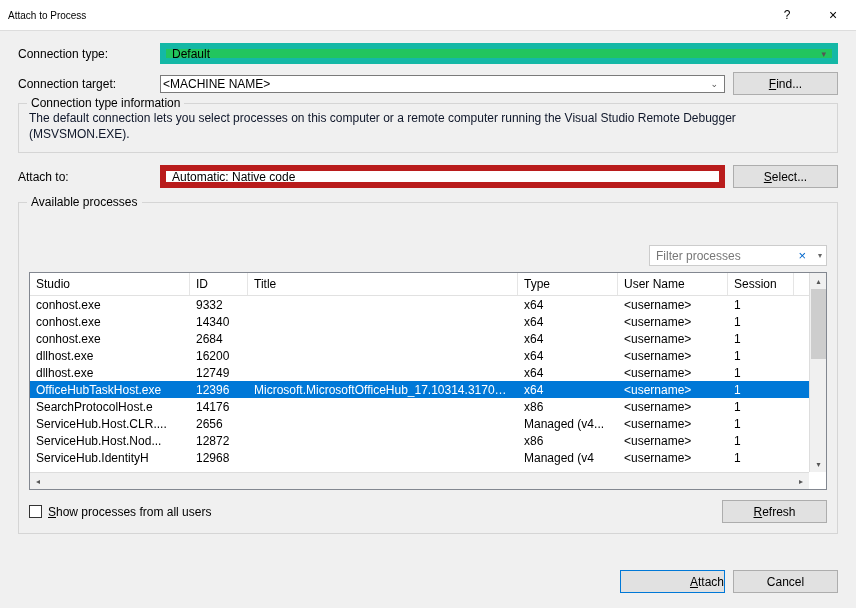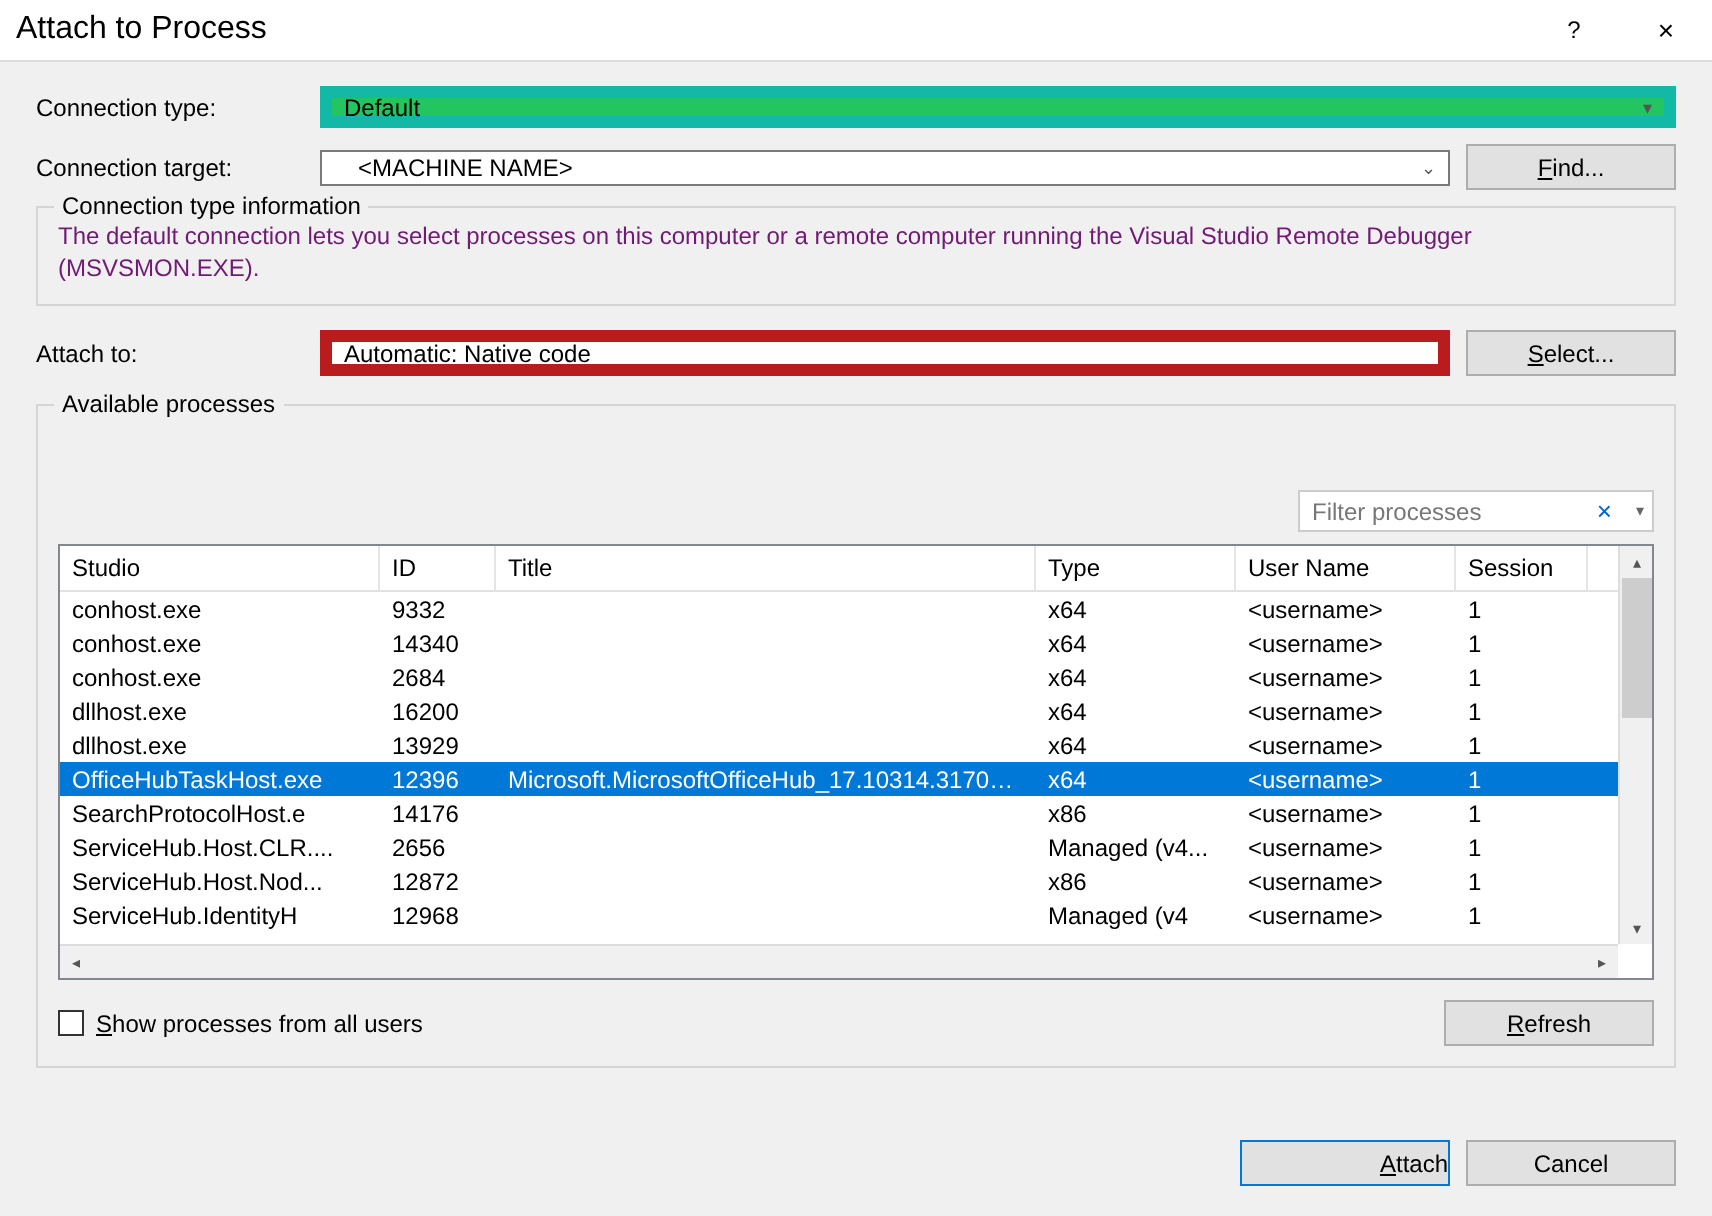--- a/index.html
+++ b/index.html
@@ -1,31 +1,31 @@
 <!DOCTYPE html>
 <html><head>
 <meta charset="utf-8">
 <style>
 * { box-sizing: border-box; margin: 0; padding: 0; font-family: "Segoe UI", Tahoma, sans-serif; font-size: 12px; }
 body { background: #f0f0f0; width: 856px; height: 608px; overflow: hidden; }
 .titlebar { height: 31px; background: #fff; display: flex; align-items: center; padding-left: 8px; border-bottom: 1px solid #ddd; }
-.titlebar-title { flex: 1; font-size: 16px; }
+.titlebar-title { flex: 1; font-size: 10px; }
 .titlebar-btn { width: 46px; height: 30px; display: flex; align-items: center; justify-content: center; }
 .content { padding: 12px 18px 12px 18px; }
 .row { display: flex; align-items: center; margin-bottom: 8px; justify-content: space-between; }
 .label { width: 142px; }
 .dropdown { flex: 1; height: 21px; background: #22c55e; border: 6px solid #14b8a6; display: flex; align-items: center; padding: 0 6px; position: relative; }
 .dropdown-arrow { position: absolute; right: 6px; font-size: 9px; color: #555; }
-.combo { flex: 1; height: 18px; background: #fff; border: 1px solid #7a7a7a; display: flex; align-items: center; padding: 0 18px; position: relative; }
+.combo { flex: 1; height: 18px; background: #fff; border: 1px solid #7a7a7a; display: flex; align-items: center; padding: 0 2px; position: relative; }
 .combo-arrow { position: absolute; right: 6px; font-size: 9px; color: #555; }
 .btn { width: 105px; height: 23px; background: #e1e1e1; border: 1px solid #adadad; display: flex; align-items: center; justify-content: center; margin-left: 8px; cursor: default; }
 .btn.primary { border: 1px solid #0078d7; background:#e1e1e1;justify-content:flex-end; }
 .fieldset { border: 1px solid #d5d5d5; padding: 6px 10px 10px 10px; margin-bottom: 12px; position: relative; }
 .fieldset-legend { position: absolute; top: -8px; left: 8px; background: #f0f0f0; padding: 0 4px; font-size: 12px; }
-.static-text { color: #701a75; line-height: 1.35; }
+.static-text { color: #0f172a; line-height: 1.35; }
 .readonly { flex: 1; height: 23px; background: #fff; border: 6px solid #b91c1c; display: flex; align-items: center; padding: 0 6px; }
 .filter-row { display: flex; justify-content: flex-end; margin-bottom: 6px; }
 .filter-input { width: 178px; height: 21px; border: 1px solid #ccc; background: #fff; display: flex; align-items: center; padding: 0 6px; position: relative; color: #777; margin-top: 30px; }
 .filter-x { position: absolute; right: 20px; color: #0066cc; font-size: 13px; }
 .filter-caret { position: absolute; right: 4px; font-size: 8px; color: #666; }
 .table-wrap { border: 1px solid #828790; background: #fff; height: 218px; position: relative; display:flex; flex-direction:column; }
 .table-header { display: flex; background: #fff; border-bottom: 1px solid #e1e1e1; }
 .th { padding: 4px 6px; border-right: 1px solid #e5e5e5; font-weight: normal; text-align:left; }
 .tbody-scroll { flex:1; overflow: hidden; position:relative; }
 .tr { display: flex; height: 17px; align-items: center; }
@@ -144,21 +144,21 @@
           <div class="tr">
             <div class="td col-process">dllhost.exe</div>
             <div class="td col-id">16200</div>
             <div class="td col-title"></div>
             <div class="td col-type">x64</div>
             <div class="td col-user">&lt;username&gt;</div>
             <div class="td col-session">1</div>
           </div>
           <div class="tr">
             <div class="td col-process">dllhost.exe</div>
-            <div class="td col-id">13929</div>
+            <div class="td col-id">12749</div>
             <div class="td col-title"></div>
             <div class="td col-type">x64</div>
             <div class="td col-user">&lt;username&gt;</div>
             <div class="td col-session">1</div>
           </div>
           <div class="tr selected">
             <div class="td col-process">OfficeHubTaskHost.exe</div>
             <div class="td col-id">12396</div>
             <div class="td col-title">Microsoft.MicrosoftOfficeHub_17.10314.31700.1...</div>
             <div class="td col-type">x64</div>

